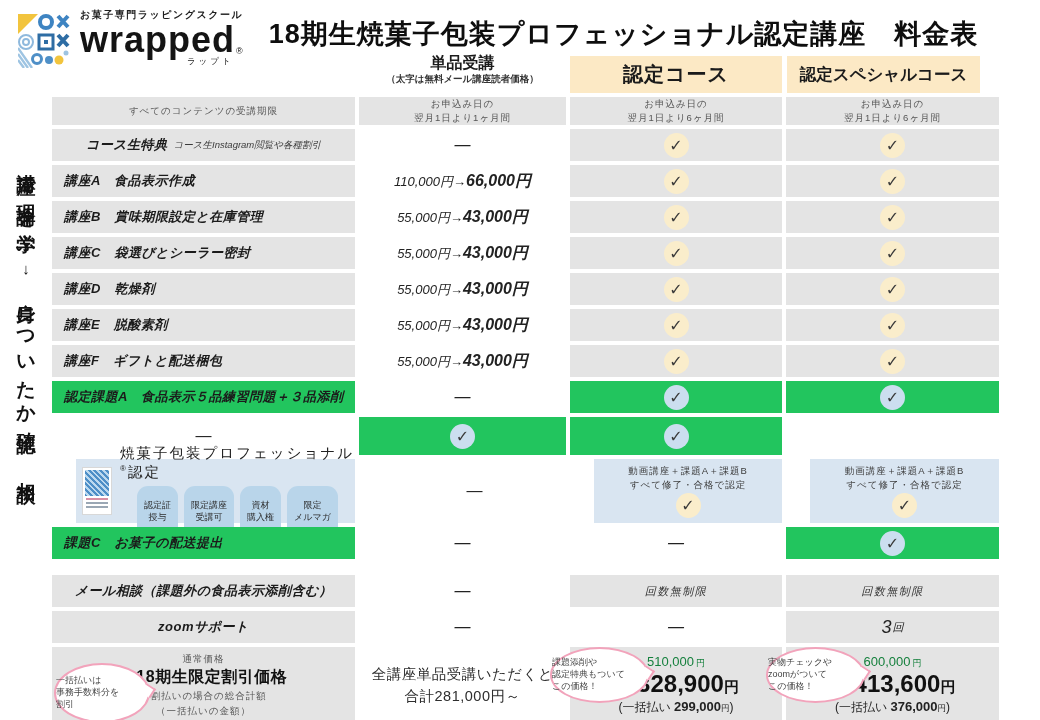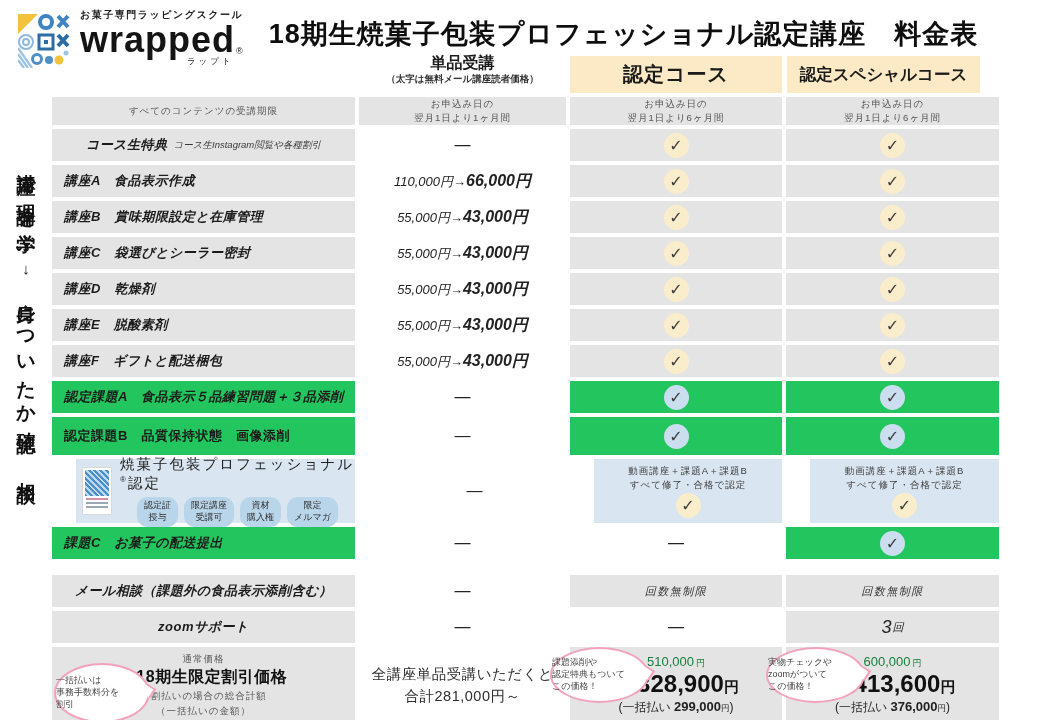--- a/index.html
+++ b/index.html
@@ -56,21 +56,21 @@
   
   .cert-label{display:flex;align-items:center;gap:8px;padding-left:6px;box-sizing:border-box;justify-content:flex-start;text-align:left;}
   .cert-thumb{width:30px;height:48px;background:#fff;border:1px solid #d8d8d8;display:flex;flex-direction:column;align-items:center;padding-top:2px;box-sizing:border-box;gap:2px;flex:none;}
   .cert-sq{width:24px;height:26px;background:repeating-linear-gradient(45deg,#4e8fc7 0,#4e8fc7 2px,#bcd9ef 2px,#bcd9ef 4px);}
   .cert-ln{width:22px;height:2px;background:#9aa7b4;}
   .cert-ln.p{background:#d78fa5;}
   .cert-right{display:flex;flex-direction:column;align-items:center;gap:4px;}
   .cert-title{font-size:14.5px;letter-spacing:2px;color:#222;}
   .cert-title sup{font-size:8px;}
   .chips{display:flex;gap:6px;}
-  .chip{background:#B9D5EA;border-radius:11px;padding:3px 7px;font-size:9px;line-height:1.3;color:#2c2c2c;text-align:center;}
+  .chip{background:#B9D5EA;border-radius:11px;padding:14px 7px;font-size:9px;line-height:1.3;color:#2c2c2c;text-align:center;}
   .cert-cell{flex-direction:column;gap:2px;}
   .cert-note{font-size:9.5px;color:#3c3c3c;letter-spacing:1px;line-height:1.45;}
   
   .plain-val{font-size:11px;color:#333;letter-spacing:1.5px;}
   .zoom-num{font-size:18px;color:#222;}
   .zoom-unit{font-size:11px;color:#222;margin-left:1px;}
   
   .pr-col{flex-direction:column;justify-content:center;gap:1px;}
   .pl-top{font-size:9.5px;color:#555;letter-spacing:1px;}
   .pl-main{font-size:16px;font-weight:700;color:#111;letter-spacing:0.5px;}
@@ -274,23 +274,20 @@
       </div>
     <div class="cell yellow h30">
         <span class="circ cb">✓</span>
       </div>
     <div class="cell yellow h30">
         <span class="circ cb">✓</span>
       </div>
   </div>
 
   <div class="row">
-    <div class="cell yellow h38 label-left">
-        <span class="lbl">認定課題B　品質保持状態　画像添削</span>
-      </div>
     <div class="cell white h38">
         <span class="dash">—</span>
       </div>
     <div class="cell yellow h38">
         <span class="circ cb">✓</span>
       </div>
     <div class="cell yellow h38">
         <span class="circ cb">✓</span>
       </div>
   </div>

